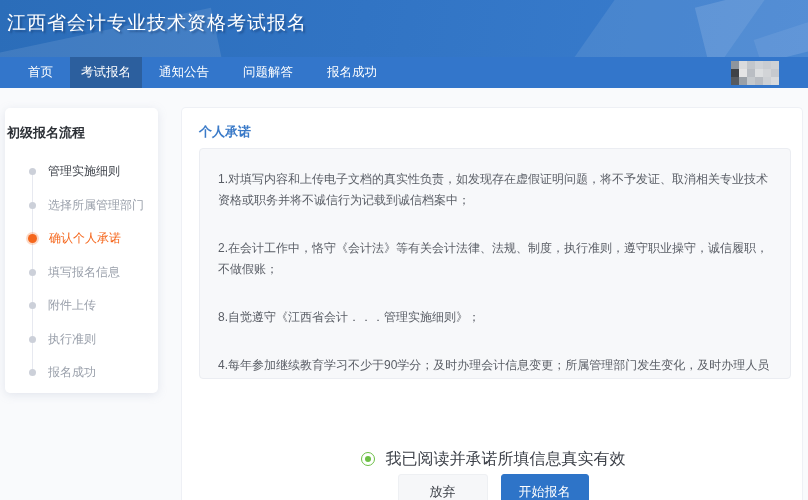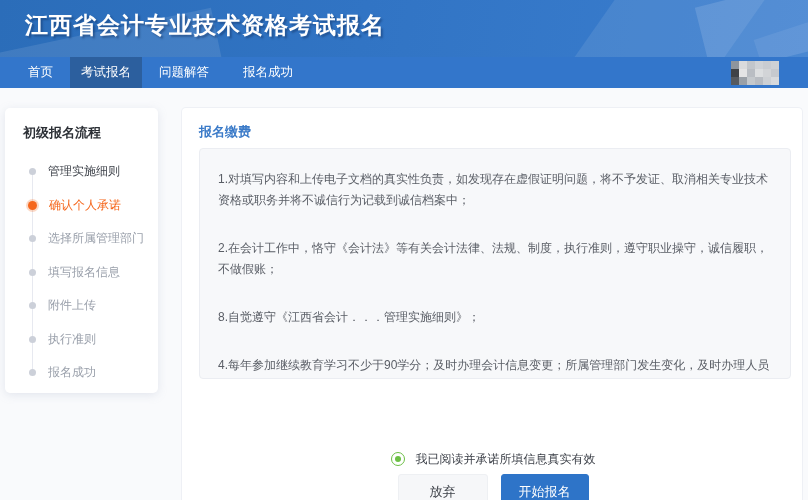--- a/index.html
+++ b/index.html
@@ -27,22 +27,22 @@
   }
   .header .deco3 {
     position: absolute; left: 700px; top: -20px; width: 220px; height: 70px;
     background: rgba(255,255,255,0.13); transform: rotate(-14deg);
   }
   .header .deco4 {
     position: absolute; left: 760px; top: 20px; width: 120px; height: 60px;
     background: rgba(255,255,255,0.08); transform: rotate(-18deg);
   }
   .header-title {
-    position: absolute; left: 25px; top: 10px;
-    color: #ffffff; font-size: 23px; font-weight: bold; letter-spacing: 1px;
+    position: absolute; left: 7px; top: 10px;
+    color: #ffffff; font-size: 19px; font-weight: normal; letter-spacing: 1px;
     text-shadow: 2px 2px 2px rgba(15,45,90,0.45);
     white-space: nowrap; z-index: 2;
   }
 
   
   .nav {
     position: absolute; left: 0; top: 57px; width: 808px; height: 31px;
     background: #3376cb; display: flex; align-items: flex-start;
   }
   .nav-item {
@@ -67,21 +67,21 @@
   .user-blur span:nth-child(15){background:#c4c8cc}.user-blur span:nth-child(16){background:#b8bcc2}
   .user-blur span:nth-child(17){background:#cdd0d4}.user-blur span:nth-child(18){background:#d8dadd}
 
   
   .sidebar-card {
     position: absolute; left: 5px; top: 108px; width: 153px; height: 285px;
     background: #ffffff; border-radius: 5px;
     box-shadow: 0 2px 10px rgba(150,160,185,0.22);
   }
   .sidebar-title {
-    padding: 16px 0 0 18px; font-size: 13px; font-weight: bold; color: #2b2f35;
+    padding: 16px 0 0 2px; font-size: 13px; font-weight: bold; color: #2b2f35;
   }
   .steps { position: relative; margin-top: 13px; }
   .steps .connector {
     position: absolute; left: 27px; top: 14px; bottom: 16px; width: 1px; background: #e7e9f0;
   }
   .step { position: relative; display: flex; align-items: center; height: 33.5px; }
   .step .dot {
     width: 7px; height: 7px; border-radius: 50%; background: #ccd0d9;
     margin-left: 24px; flex: 0 0 auto; z-index: 1;
   }
@@ -114,21 +114,21 @@
     position: absolute; left: 0; top: 341px; width: 622px; height: 20px;
     display: flex; align-items: center; justify-content: center;
   }
   .radio-outer {
     width: 14px; height: 14px; border-radius: 50%;
     border: 1.5px solid #6cbf45; background: #ffffff;
     display: flex; align-items: center; justify-content: center;
     cursor: pointer; flex: 0 0 auto;
   }
   .radio-inner { width: 6px; height: 6px; border-radius: 50%; background: #6cbf45; }
-  .agree-label { margin-left: 11px; font-size: 12px; color: #3d4149; cursor: pointer; }
+  .agree-label { margin-left: 11px; font-size: 16px; color: #3d4149; cursor: pointer; }
   .btn-row {
     position: absolute; left: 0; top: 366px; width: 622px;
     display: flex; justify-content: center; gap: 13px;
   }
   .btn {
     height: 36px; font-size: 13px; border-radius: 3px; cursor: pointer;
     display: flex; align-items: center; justify-content: center;
     font-family: inherit;
   }
   .btn-cancel {
@@ -147,20 +147,21 @@
     <div class="deco2"></div>
     <div class="deco1"></div>
     <div class="deco3"></div>
     <div class="deco4"></div>
     <div class="header-title">江西省会计专业技术资格考试报名</div>
   </div>
 
   <div class="nav">
     <div class="nav-item">首页</div>
     <div class="nav-item active">考试报名</div>
+    <div class="nav-item">通知公告</div>
     <div class="nav-item">问题解答</div>
     <div class="nav-item">报名成功</div>
     <div class="user-blur">
       <span></span>
         <span></span>
         <span></span>
         <span></span>
         <span></span>
         <span></span>
       <span></span>
@@ -179,49 +180,49 @@
   </div>
 
   <div class="sidebar-card">
     <div class="sidebar-title">初级报名流程</div>
     <div class="steps">
       <div class="connector"></div>
       <div class="step done">
         <span class="dot"></span>
         <span class="step-label">管理实施细则</span>
       </div>
+      <div class="step">
+        <span class="dot"></span>
+        <span class="step-label">选择所属管理部门</span>
+      </div>
       <div class="step current">
         <span class="dot"></span>
         <span class="step-label">确认个人承诺</span>
       </div>
       <div class="step">
         <span class="dot"></span>
-        <span class="step-label">选择所属管理部门</span>
-      </div>
-      <div class="step">
-        <span class="dot"></span>
         <span class="step-label">填写报名信息</span>
       </div>
       <div class="step">
         <span class="dot"></span>
         <span class="step-label">附件上传</span>
       </div>
       <div class="step">
         <span class="dot"></span>
         <span class="step-label">执行准则</span>
       </div>
       <div class="step">
         <span class="dot"></span>
         <span class="step-label">报名成功</span>
       </div>
     </div>
   </div>
 
   <div class="content-card">
-    <div class="content-title">报名缴费</div>
+    <div class="content-title">个人承诺</div>
 
     <div class="promise-box">
       <p>1.对填写内容和上传电子文档的真实性负责，如发现存在虚假证明问题，将不予发证、取消相关专业技术资格或职务并将不诚信行为记载到诚信档案中；</p>
       <p>2.在会计工作中，恪守《会计法》等有关会计法律、法规、制度，执行准则，遵守职业操守，诚信履职，不做假账；</p>
       <p>8.自觉遵守《江西省会计．．．管理实施细则》；</p>
       <p>4.每年参加继续教育学习不少于90学分；及时办理会计信息变更；所属管理部门发生变化，及时办理人员调转手续；</p>
     </div>
 
     <div class="agree-row">
       <span class="radio-outer">

